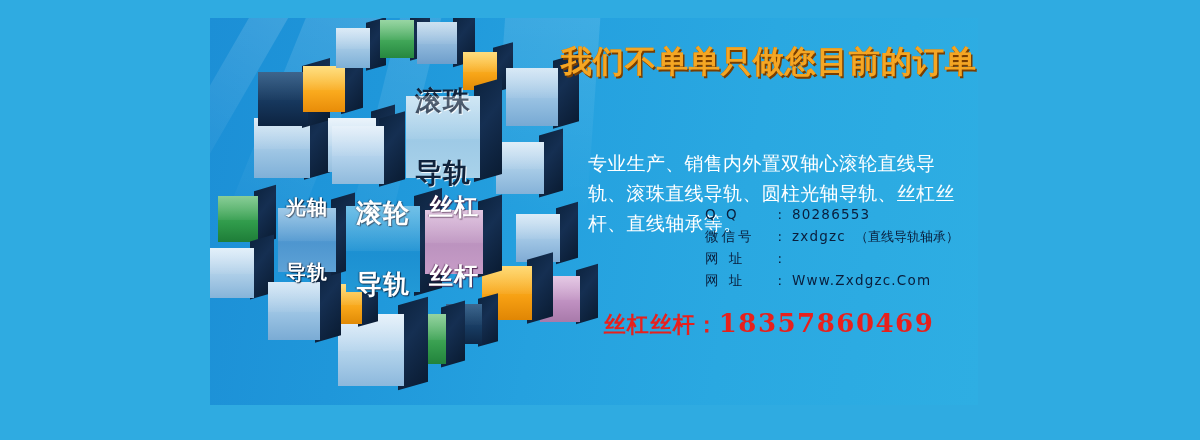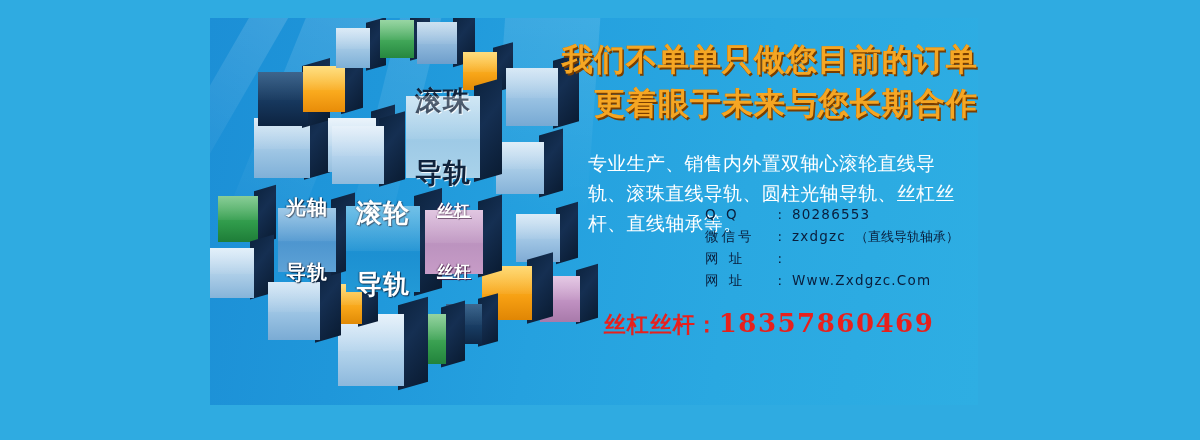--- a/index.html
+++ b/index.html
@@ -110,47 +110,46 @@
   }
   .lbl-gunlun .face {
     background: linear-gradient(to bottom, #35a6de 0%, #1c90d2 55%, #2299d6 100%);
     color: #ffffff;
     font-size: 26px;
     text-shadow: 1px 1px 1px rgba(8,40,70,0.9), -1px 0 1px rgba(8,40,70,0.6);
   }
   .lbl-sigang .face {
     background: linear-gradient(to bottom, #d4aed4 0%, #bc93bf 55%, #c79cc7 100%);
     color: #ffffff;
-    font-size: 16px;
+    font-size: 24px;
     text-shadow: 1px 1px 1px rgba(60,20,60,0.85), -1px 0 1px rgba(60,20,60,0.5);
-    text-decoration: underline;
   }
 
   
   #copy {
     position: absolute;
     left: 350px;
     top: 0;
     width: 418px;
     height: 387px;
   }
 
   #headline {
     position: absolute;
     left: 0;
     top: 22px;
     width: 418px;
-    text-align: right;
+    text-align: center;
     color: #f5a623;
     font-size: 31px;
     font-weight: bold;
     line-height: 1.42;
     letter-spacing: 1px;
     text-shadow: 1.5px 1.5px 0 #7a3e00, -0.5px -0.5px 0 #c47a10;
-    font-family: Liberation Mono, monospace;
+    font-family: Liberation Serif, serif;
   }
   #headline .hl {
     display: block;
     white-space: nowrap;
   }
 
   #subcopy {
     position: absolute;
     left: 28px;
     top: 130px;
@@ -406,21 +405,20 @@
           <span>丝杆</span>
         </div>
       </div>
 
     </div>
 
     <div id="copy">
 
       <div id="headline">
         <span class="hl">我们不单单只做您目前的订单</span>
-        <span class="hl">更着眼于未来与您长期合作</span>
       </div>
 
       <div id="subcopy">专业生产、销售内外置双轴心滚轮直线导轨、滚珠直线导轨、圆柱光轴导轨、丝杠丝杆、直线轴承等。</div>
 
       <div id="contact">
 
         <div class="contact-row">
           <span class="contact-key">Q  Q</span>
           <span class="contact-sep">：</span>
           <span class="contact-val">80286553</span>

